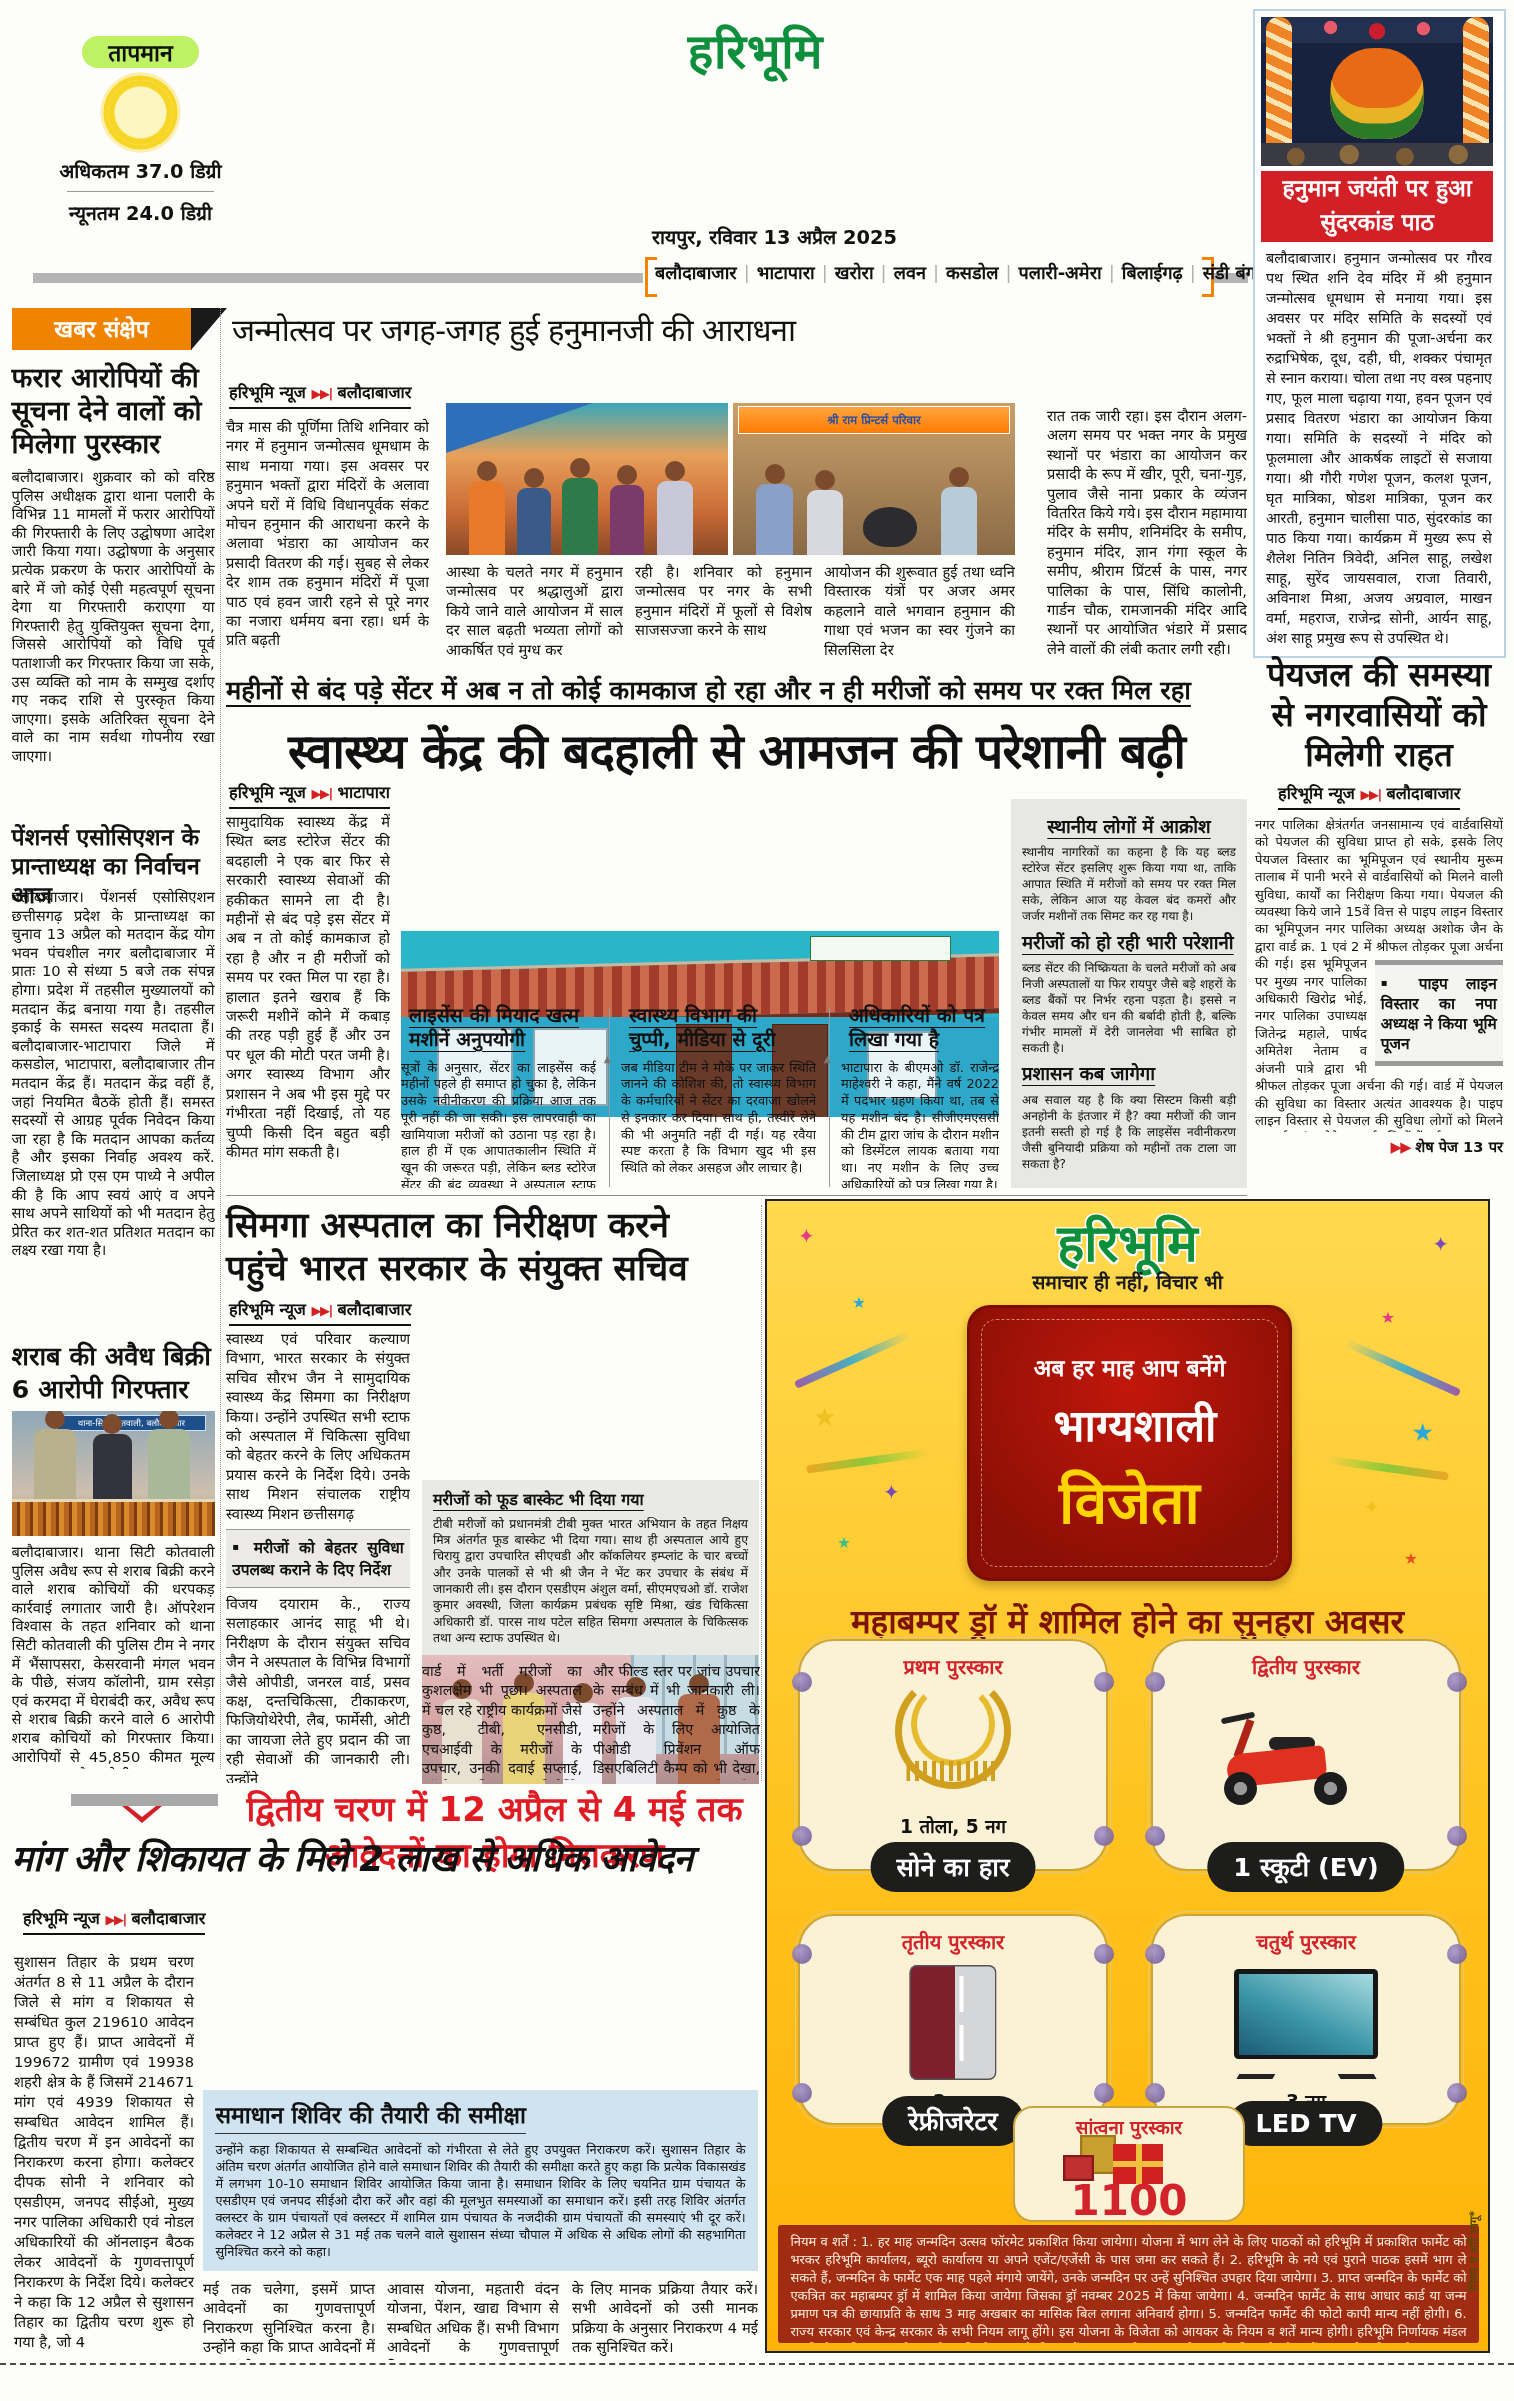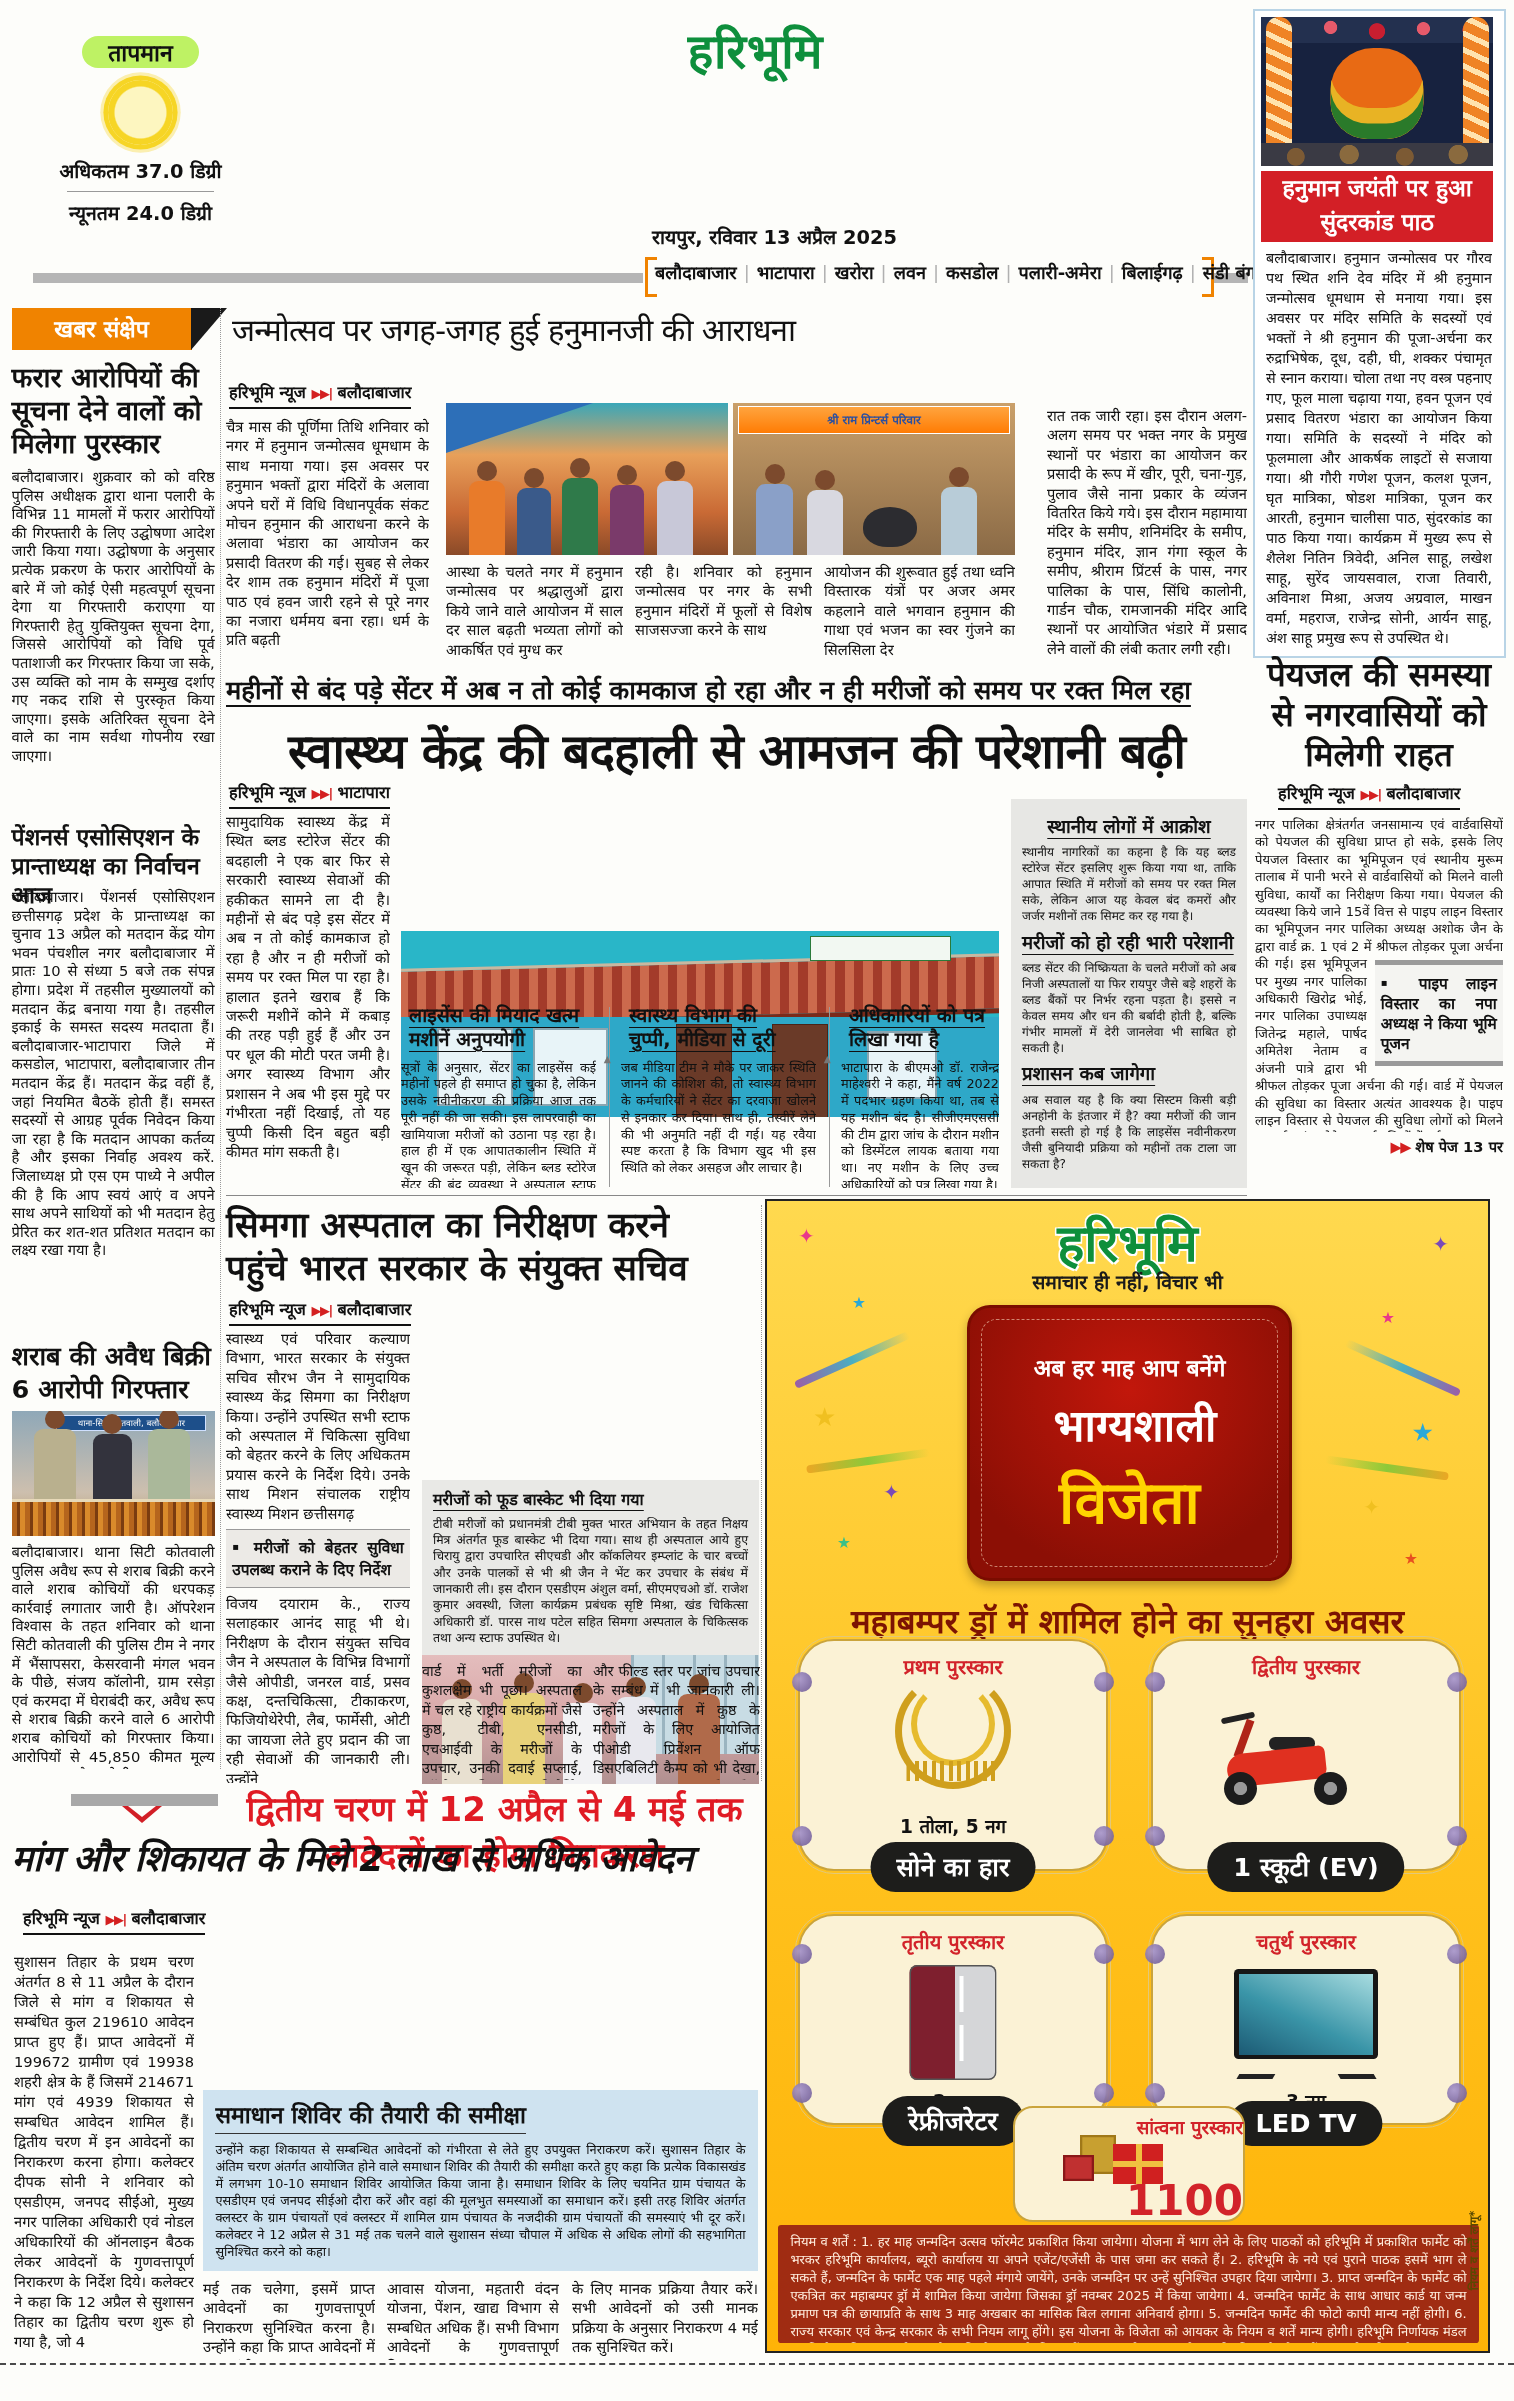--- a/index.html
+++ b/index.html
@@ -194,21 +194,21 @@
   .pill{position:absolute;left:50%;bottom:-23px;transform:translateX(-50%);background:#1d1d1b;color:#fff;
         font-size:25.6px;font-weight:900;padding:7.7px 26px;border-radius:34px;white-space:nowrap;}
   .flower{position:absolute;width:20px;height:20px;border-radius:50%;
           background:radial-gradient(circle at 35% 35%,#a694cc,#675390);opacity:.9;}
   .pimg{height:122px;margin-top:6.2px;position:relative;}
   .c1{left:31px;top:438px;height:232px;}
   .c2{left:384px;top:438px;height:232px;}
   .c3{left:31px;top:713px;height:211px;}
   .c4{left:384px;top:713px;height:211px;}
   .conso{position:absolute;left:246px;top:905px;width:232px;height:116px;background:#fbf2d5;
-         border:2.3px solid #caa43c;border-radius:20px;text-align:right;}
+         border:2.3px solid #caa43c;border-radius:20px;text-align:center;}
   .conso .rank{font-size:18.6px;font-weight:900;color:#d2232a;margin-top:6.2px;}
   .amount{font-size:42px;font-weight:900;color:#d2232a;line-height:43px;}
   .terms{position:absolute;left:11px;top:1024px;width:701px;height:118px;background:#a02c12;color:#ffeede;
          font-size:13px;line-height:18px;text-align:justify;padding:7.7px 12.4px;border-radius:3.1px;overflow:hidden;}
   .sidenote{position:absolute;right:-26px;bottom:93px;transform:rotate(-90deg);font-size:11.6px;color:#5a4a00;font-weight:bold;}
   .star{position:absolute;font-size:20px;}
   .streak{position:absolute;width:124px;height:7.7px;border-radius:4.6px;opacity:.85;}
 
   
   .ring{position:absolute;left:50%;transform:translateX(-50%);border-radius:50%;border-style:solid;border-color:#cf9f1d;border-top-color:transparent;}

